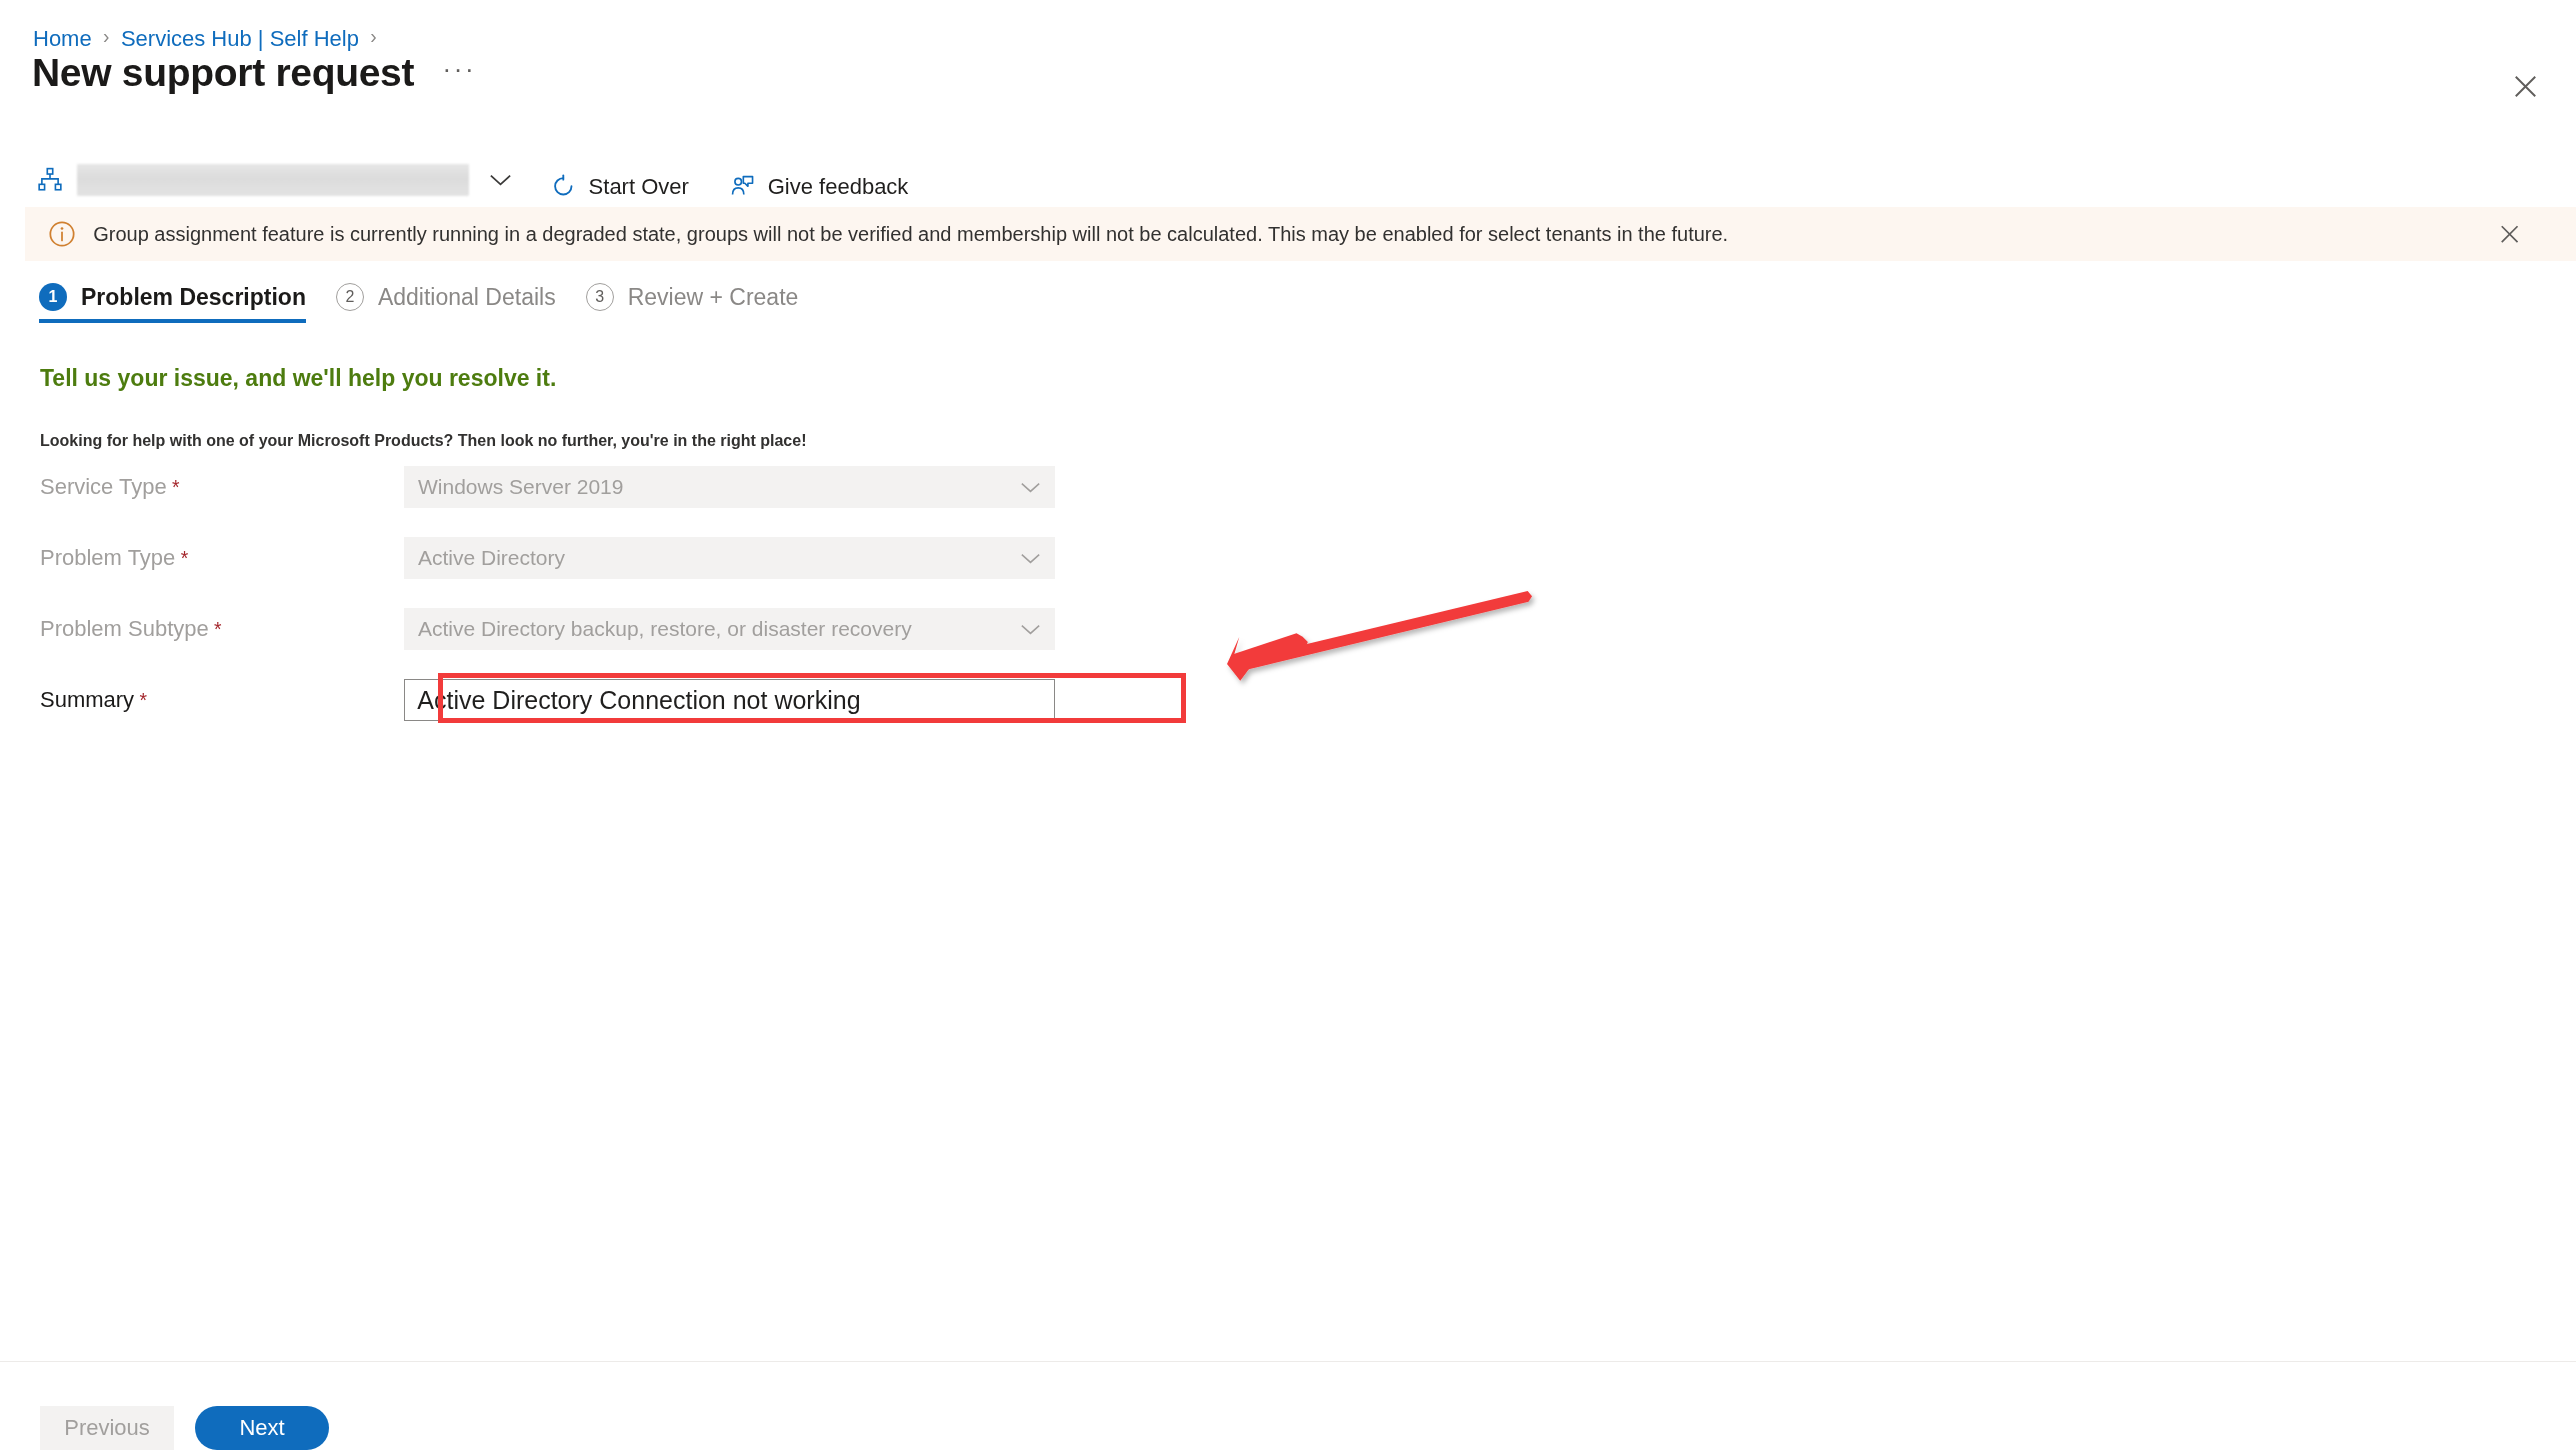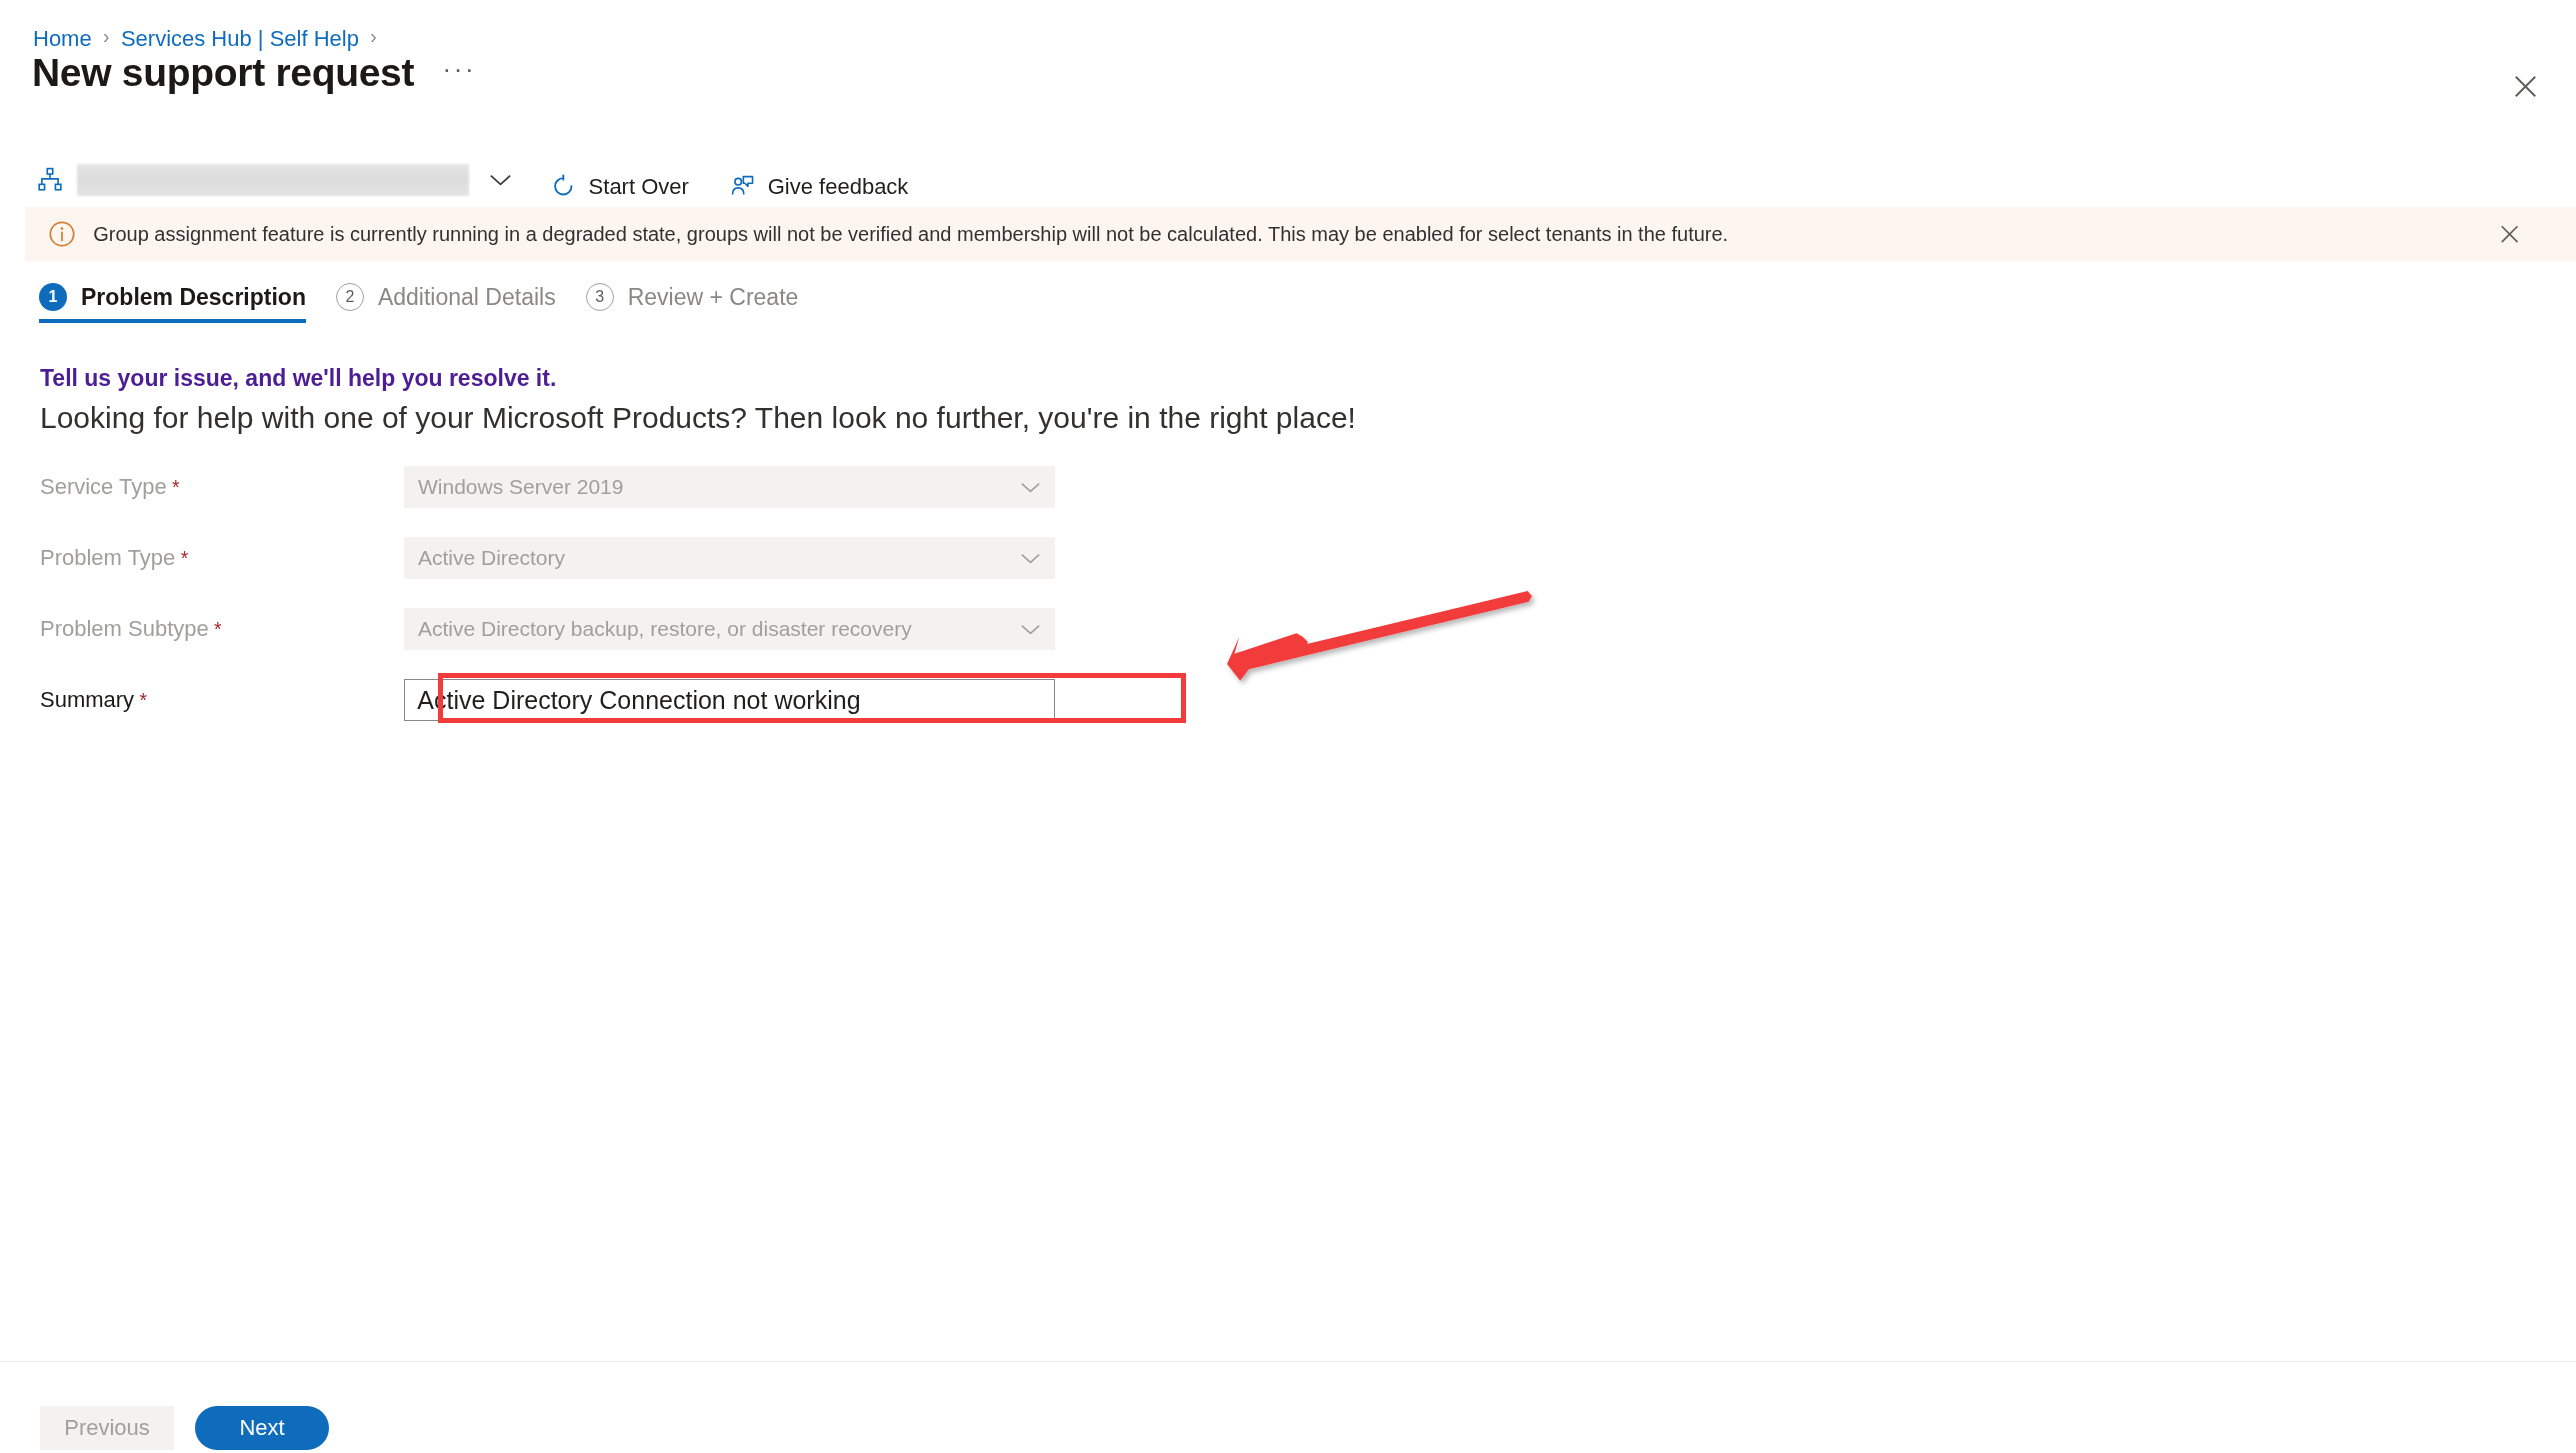--- a/index.html
+++ b/index.html
@@ -191,26 +191,26 @@
     position: absolute;
     left: 0; right: 0; bottom: 0;
     height: 4.4px;
     background: #0f6cbd;
   }
 
   
   .intro-head {
     position: absolute;
     top: 365px; left: 40px;
-    font-size: 23px; font-weight: 700; color: #4c1d95;
+    font-size: 23px; font-weight: 700; color: #4d7c0f;
   }
   .intro-sub {
     position: absolute;
-    top: 401px; left: 40px;
-    font-size: 30px; color: #323130;
+    top: 432px; left: 40px;
+    font-size: 16px; color: #323130; font-weight: bold;
   }
 
   
   .form { position: absolute; top: 466px; left: 0; right: 0; }
   .form-row {
     position: relative;
     height: 71px;
     display: flex;
     align-items: flex-start;
   }

